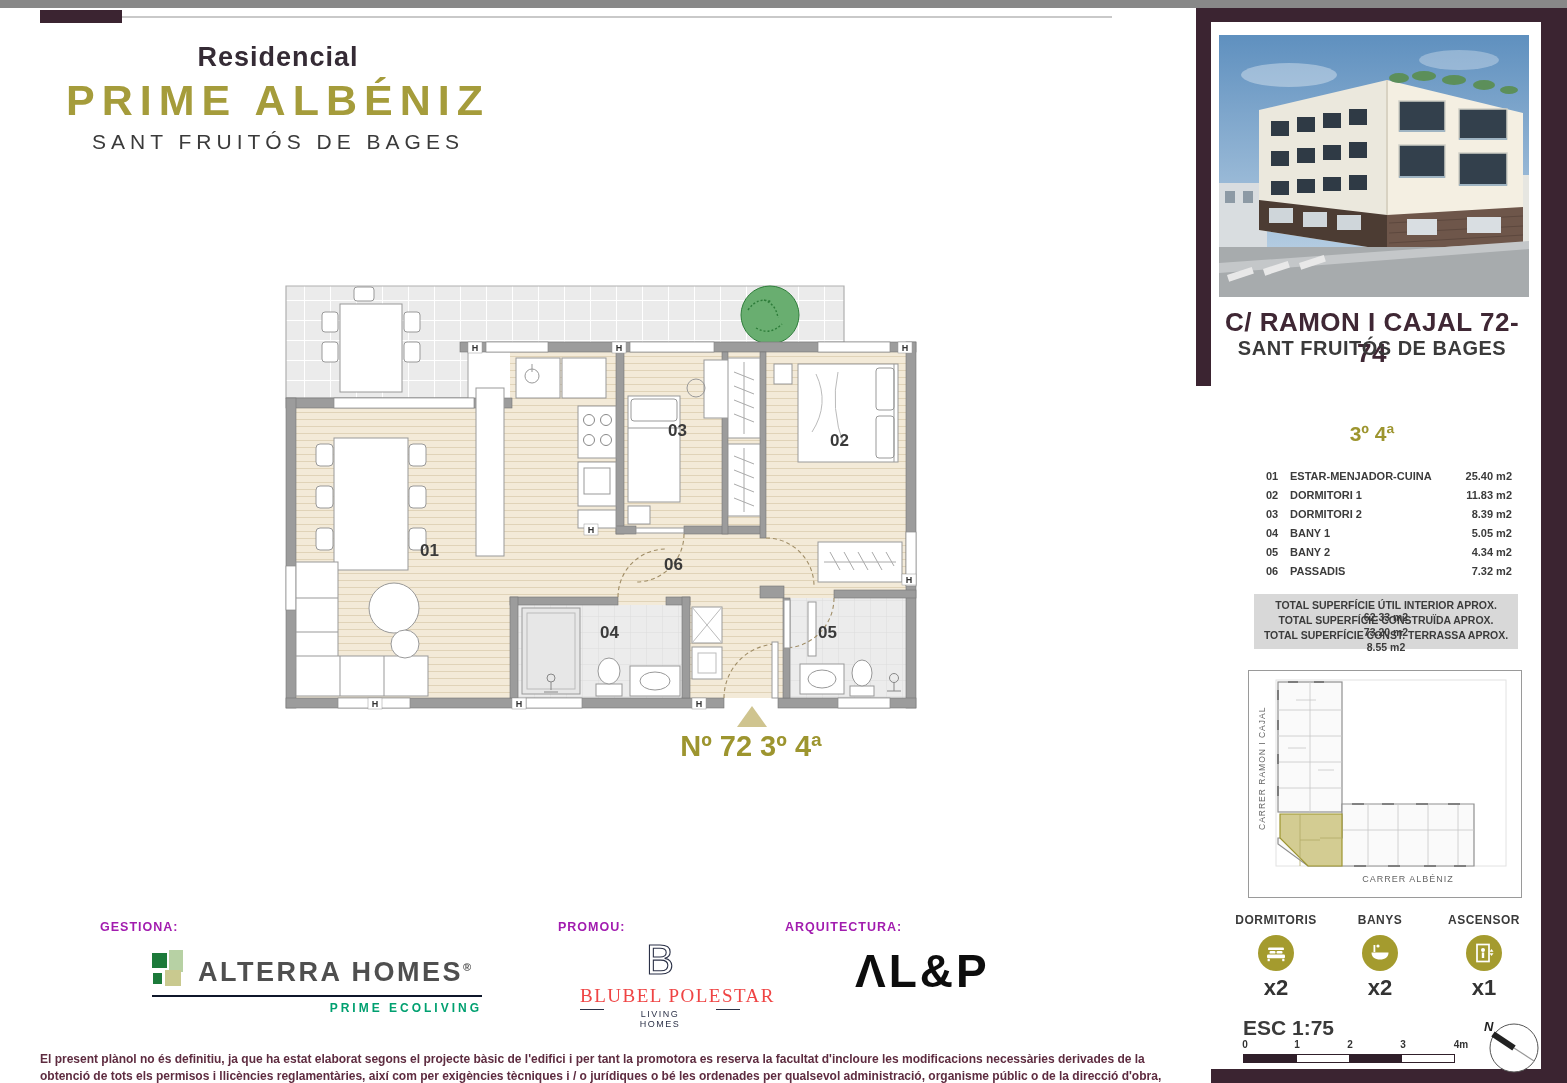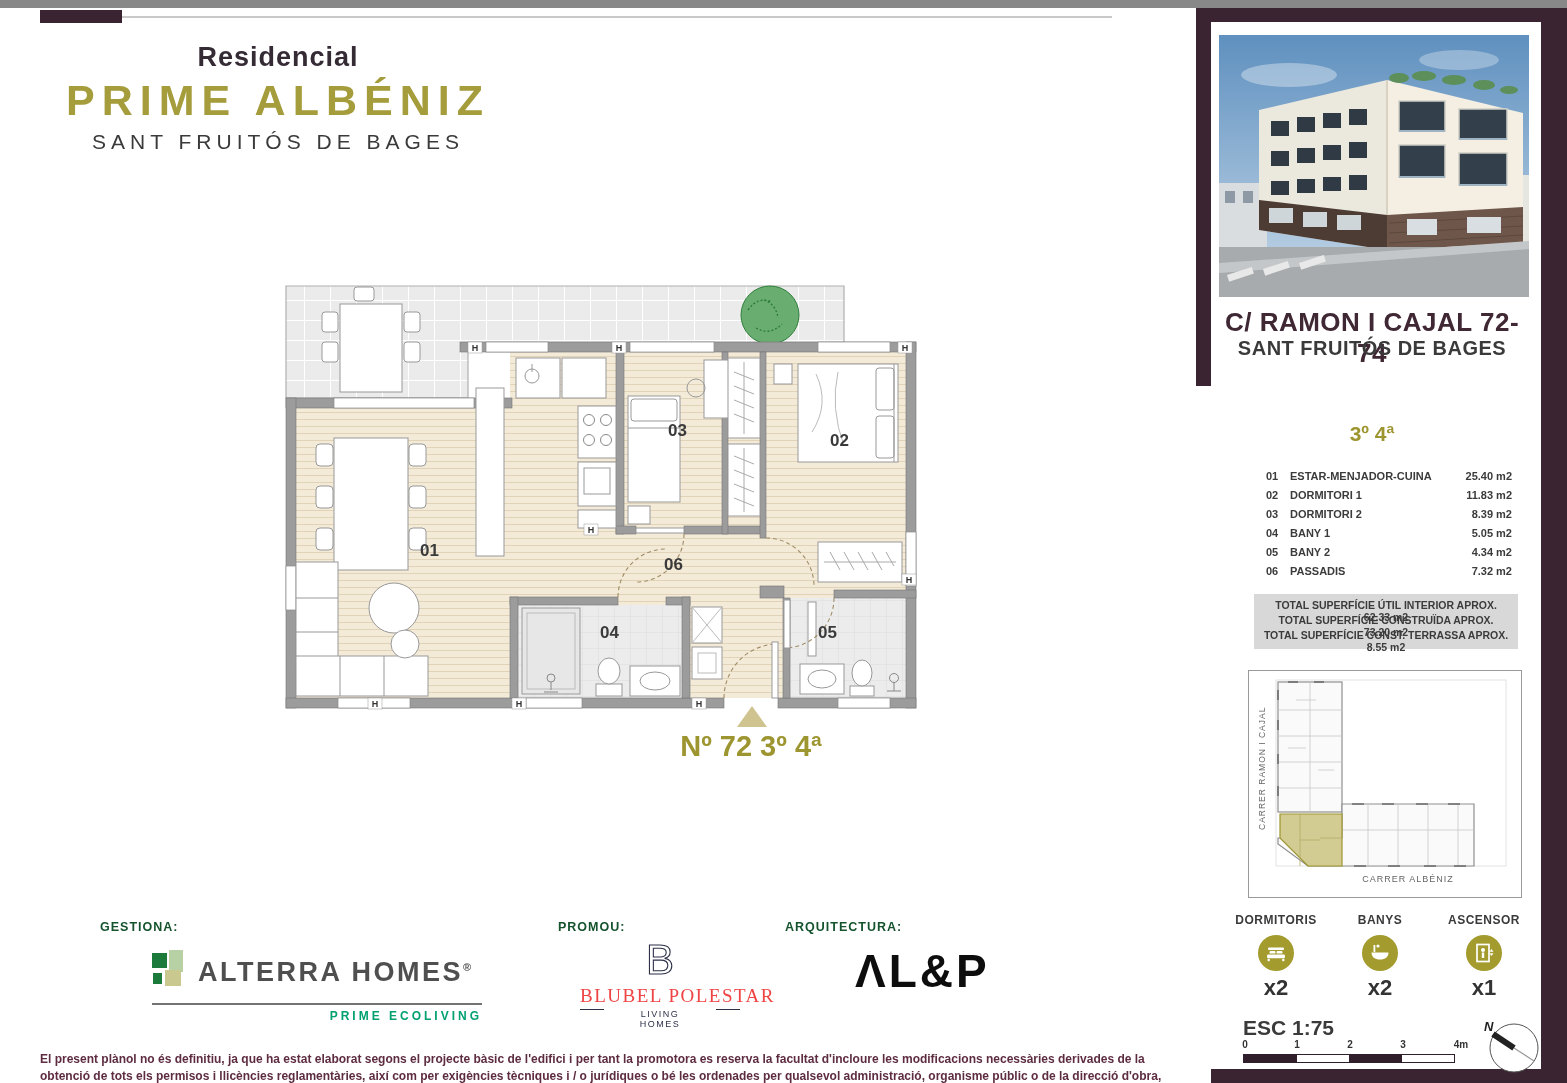--- a/index.html
+++ b/index.html
@@ -53,23 +53,23 @@
   .esc-label { position:absolute; left:1243px; top:1008px; font-size:21px; font-weight:bold; color:#3a3a3a; }
   .scalebar { position:absolute; left:1243px; top:1046px; width:212px; height:9px; border:1px solid #301f2a; display:flex; }
   .scalebar .seg { width:53px; height:100%; }
   .seg-dark { background:#301f2a; } .seg-light { background:#ffffff; }
   .scale-ticks { position:absolute; left:1243px; top:1031px; width:230px; height:14px;
                  font-size:10px; font-weight:bold; color:#333; }
   .scale-ticks span { position:absolute; transform:translateX(-50%); }
   .compass { position:absolute; left:1483px; top:1008px; width:60px; height:58px; }
 
   
-  .sec-label { position:absolute; font-size:12.5px; font-weight:bold; color:#14532d; letter-spacing:1px; }
+  .sec-label { position:absolute; font-size:12.5px; font-weight:bold; color:#a21caf; letter-spacing:1px; }
   .alterra { position:absolute; left:152px; top:942px; width:330px; }
-  .alterra-top { display:flex; align-items:flex-end; border-bottom:2px solid #737373; padding-bottom:15px; }
+  .alterra-top { display:flex; align-items:flex-end; border-bottom:2px solid #0f172a; padding-bottom:7px; }
   .alterra-name { font-size:27px; color:#4f4f4f; letter-spacing:2.5px; font-weight:bold; margin-left:10px; white-space:nowrap; }
   .alterra-reg { font-size:11px; color:#4f4f4f; vertical-align:super; }
   .alterra-tagline { text-align:right; font-size:12px; font-weight:bold; color:#00a070; letter-spacing:3px; margin-top:4px; }
   .blubel { position:absolute; left:580px; top:928px; width:160px; text-align:center; }
   .blubel-name { font-family:"Liberation Serif", serif; font-size:19px; color:#ef4444; letter-spacing:1.5px; margin-top:3px; white-space:nowrap; }
   .blubel-tagline { display:flex; align-items:flex-start; justify-content:center; gap:18px;
                     font-size:9px; color:#2b3147; letter-spacing:1.5px; margin-top:2px; }
   .blubel-tagline .dash { width:26px; height:1px; background:#2b3147; }
   .alp { position:absolute; left:855px; top:936px; font-size:46px; font-weight:bold; color:#0d0d0d; letter-spacing:3px; }
 

